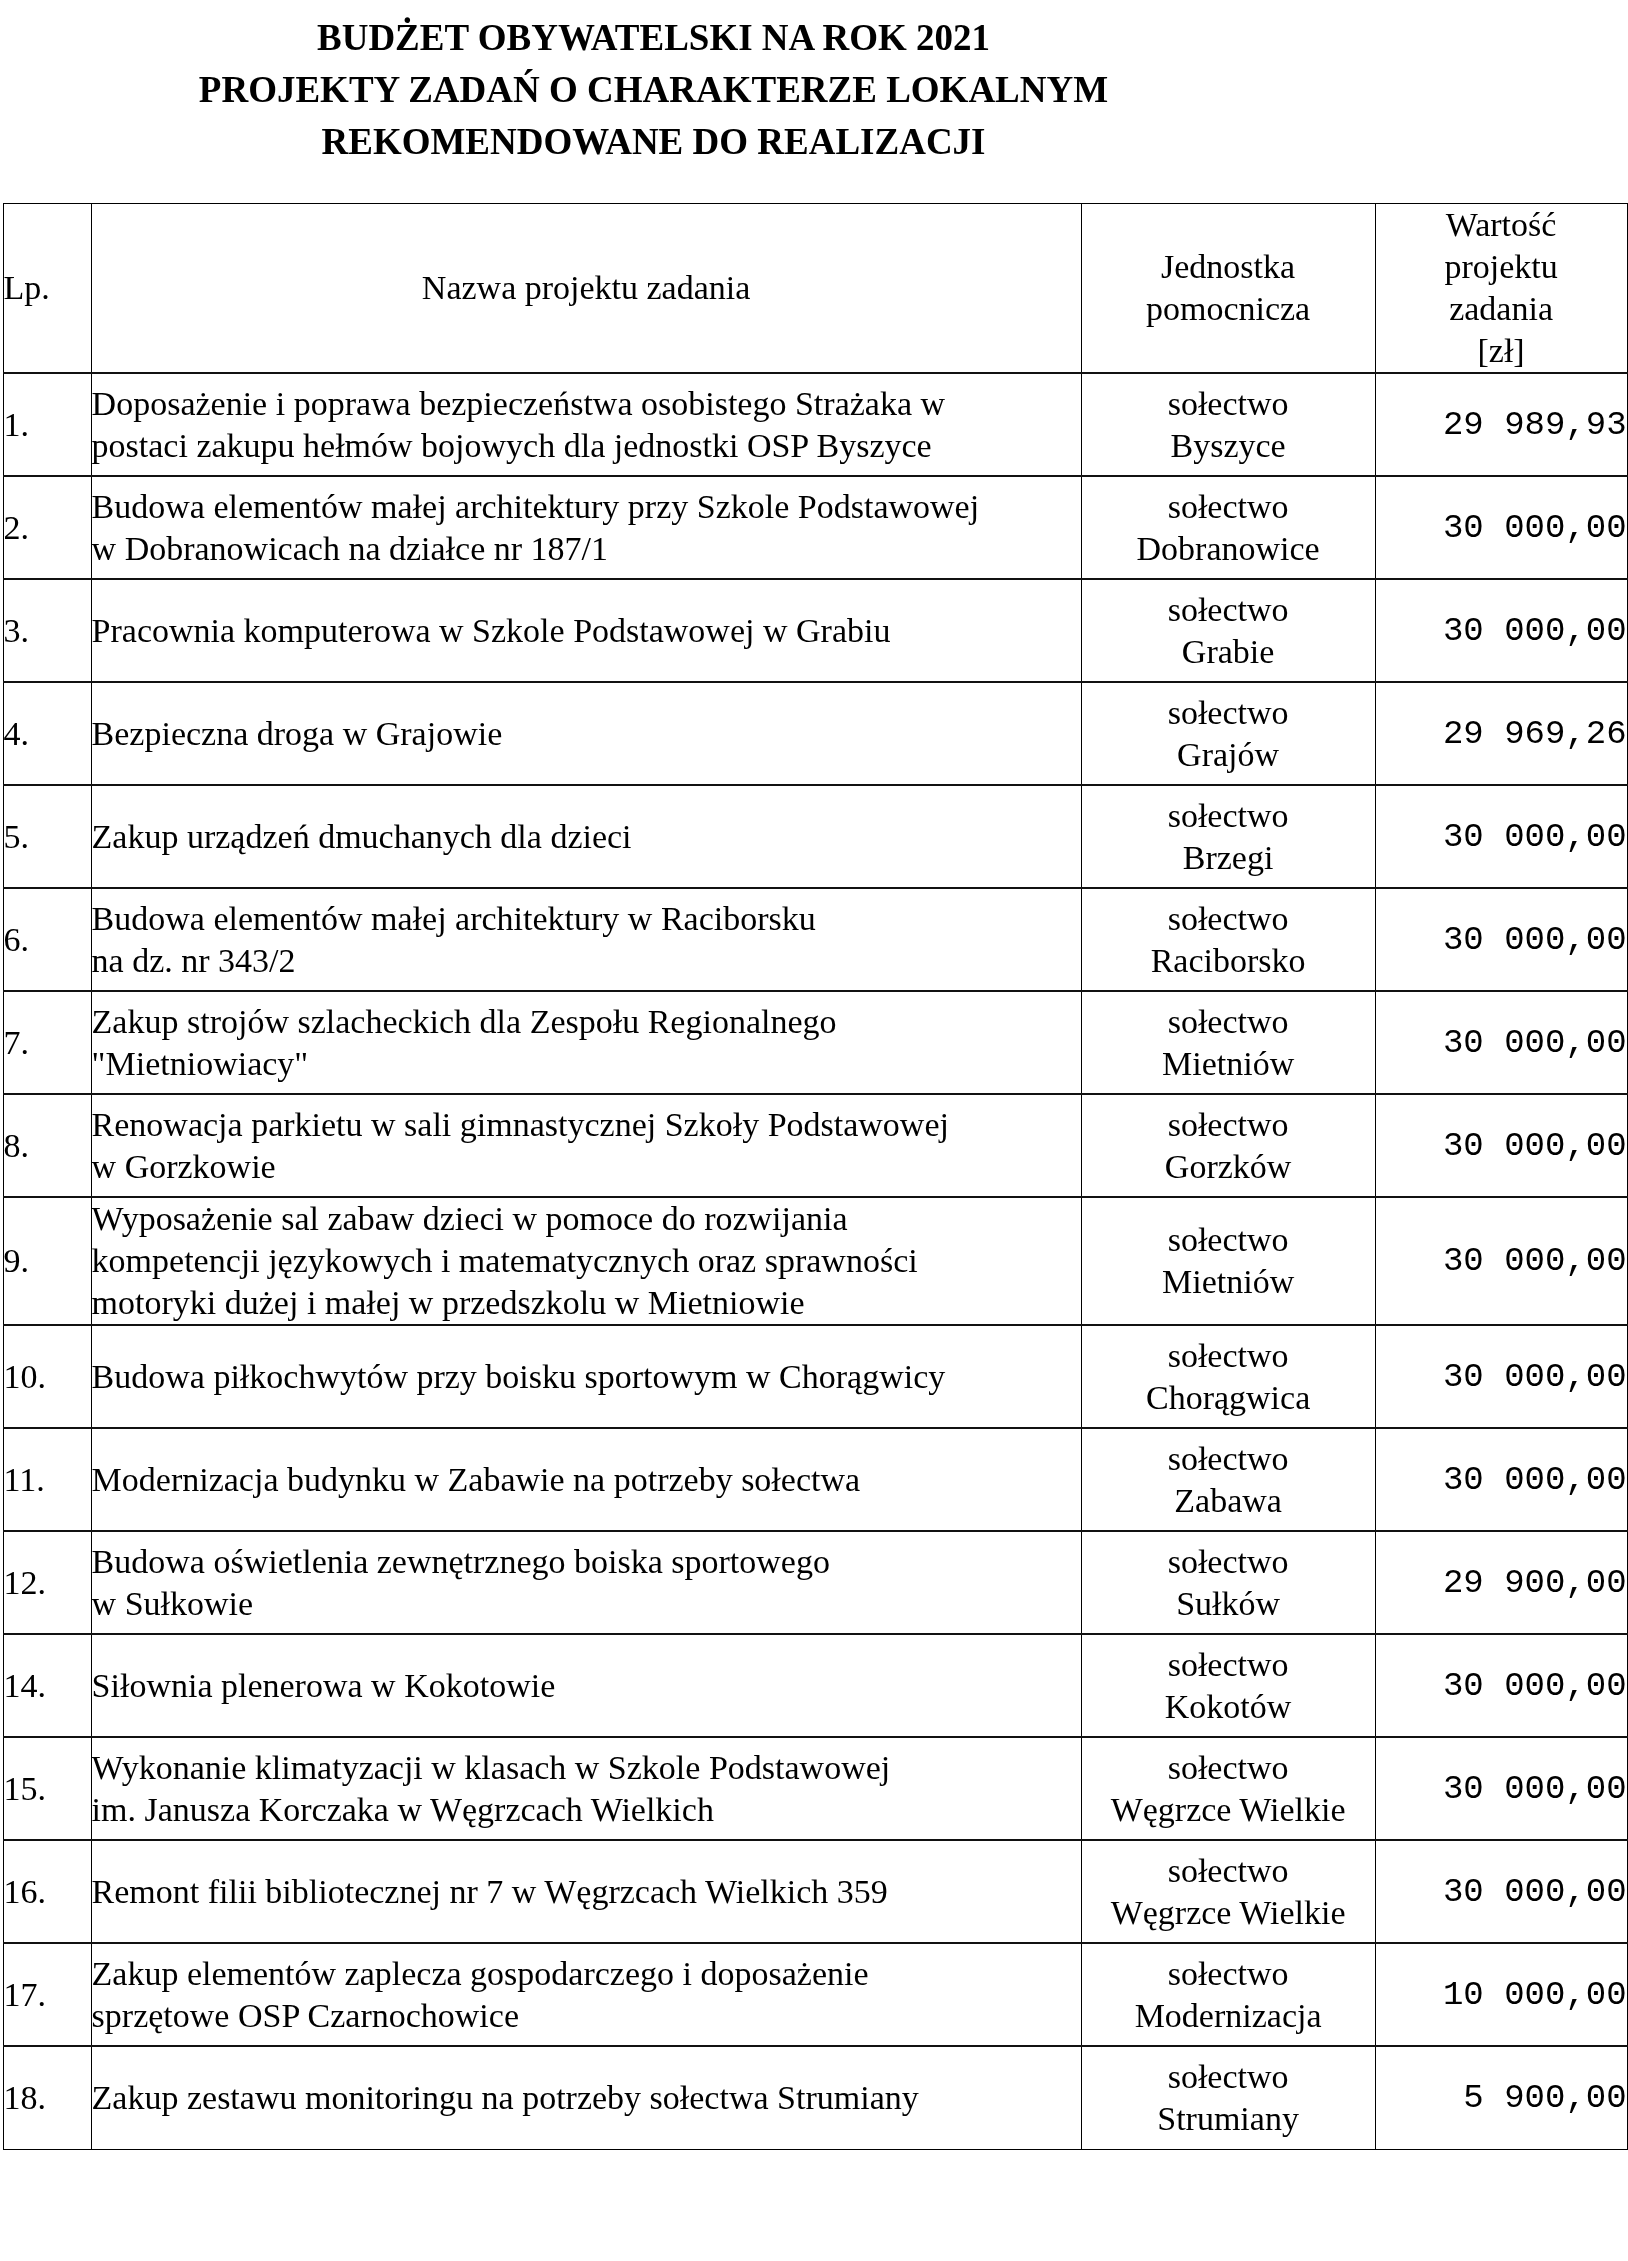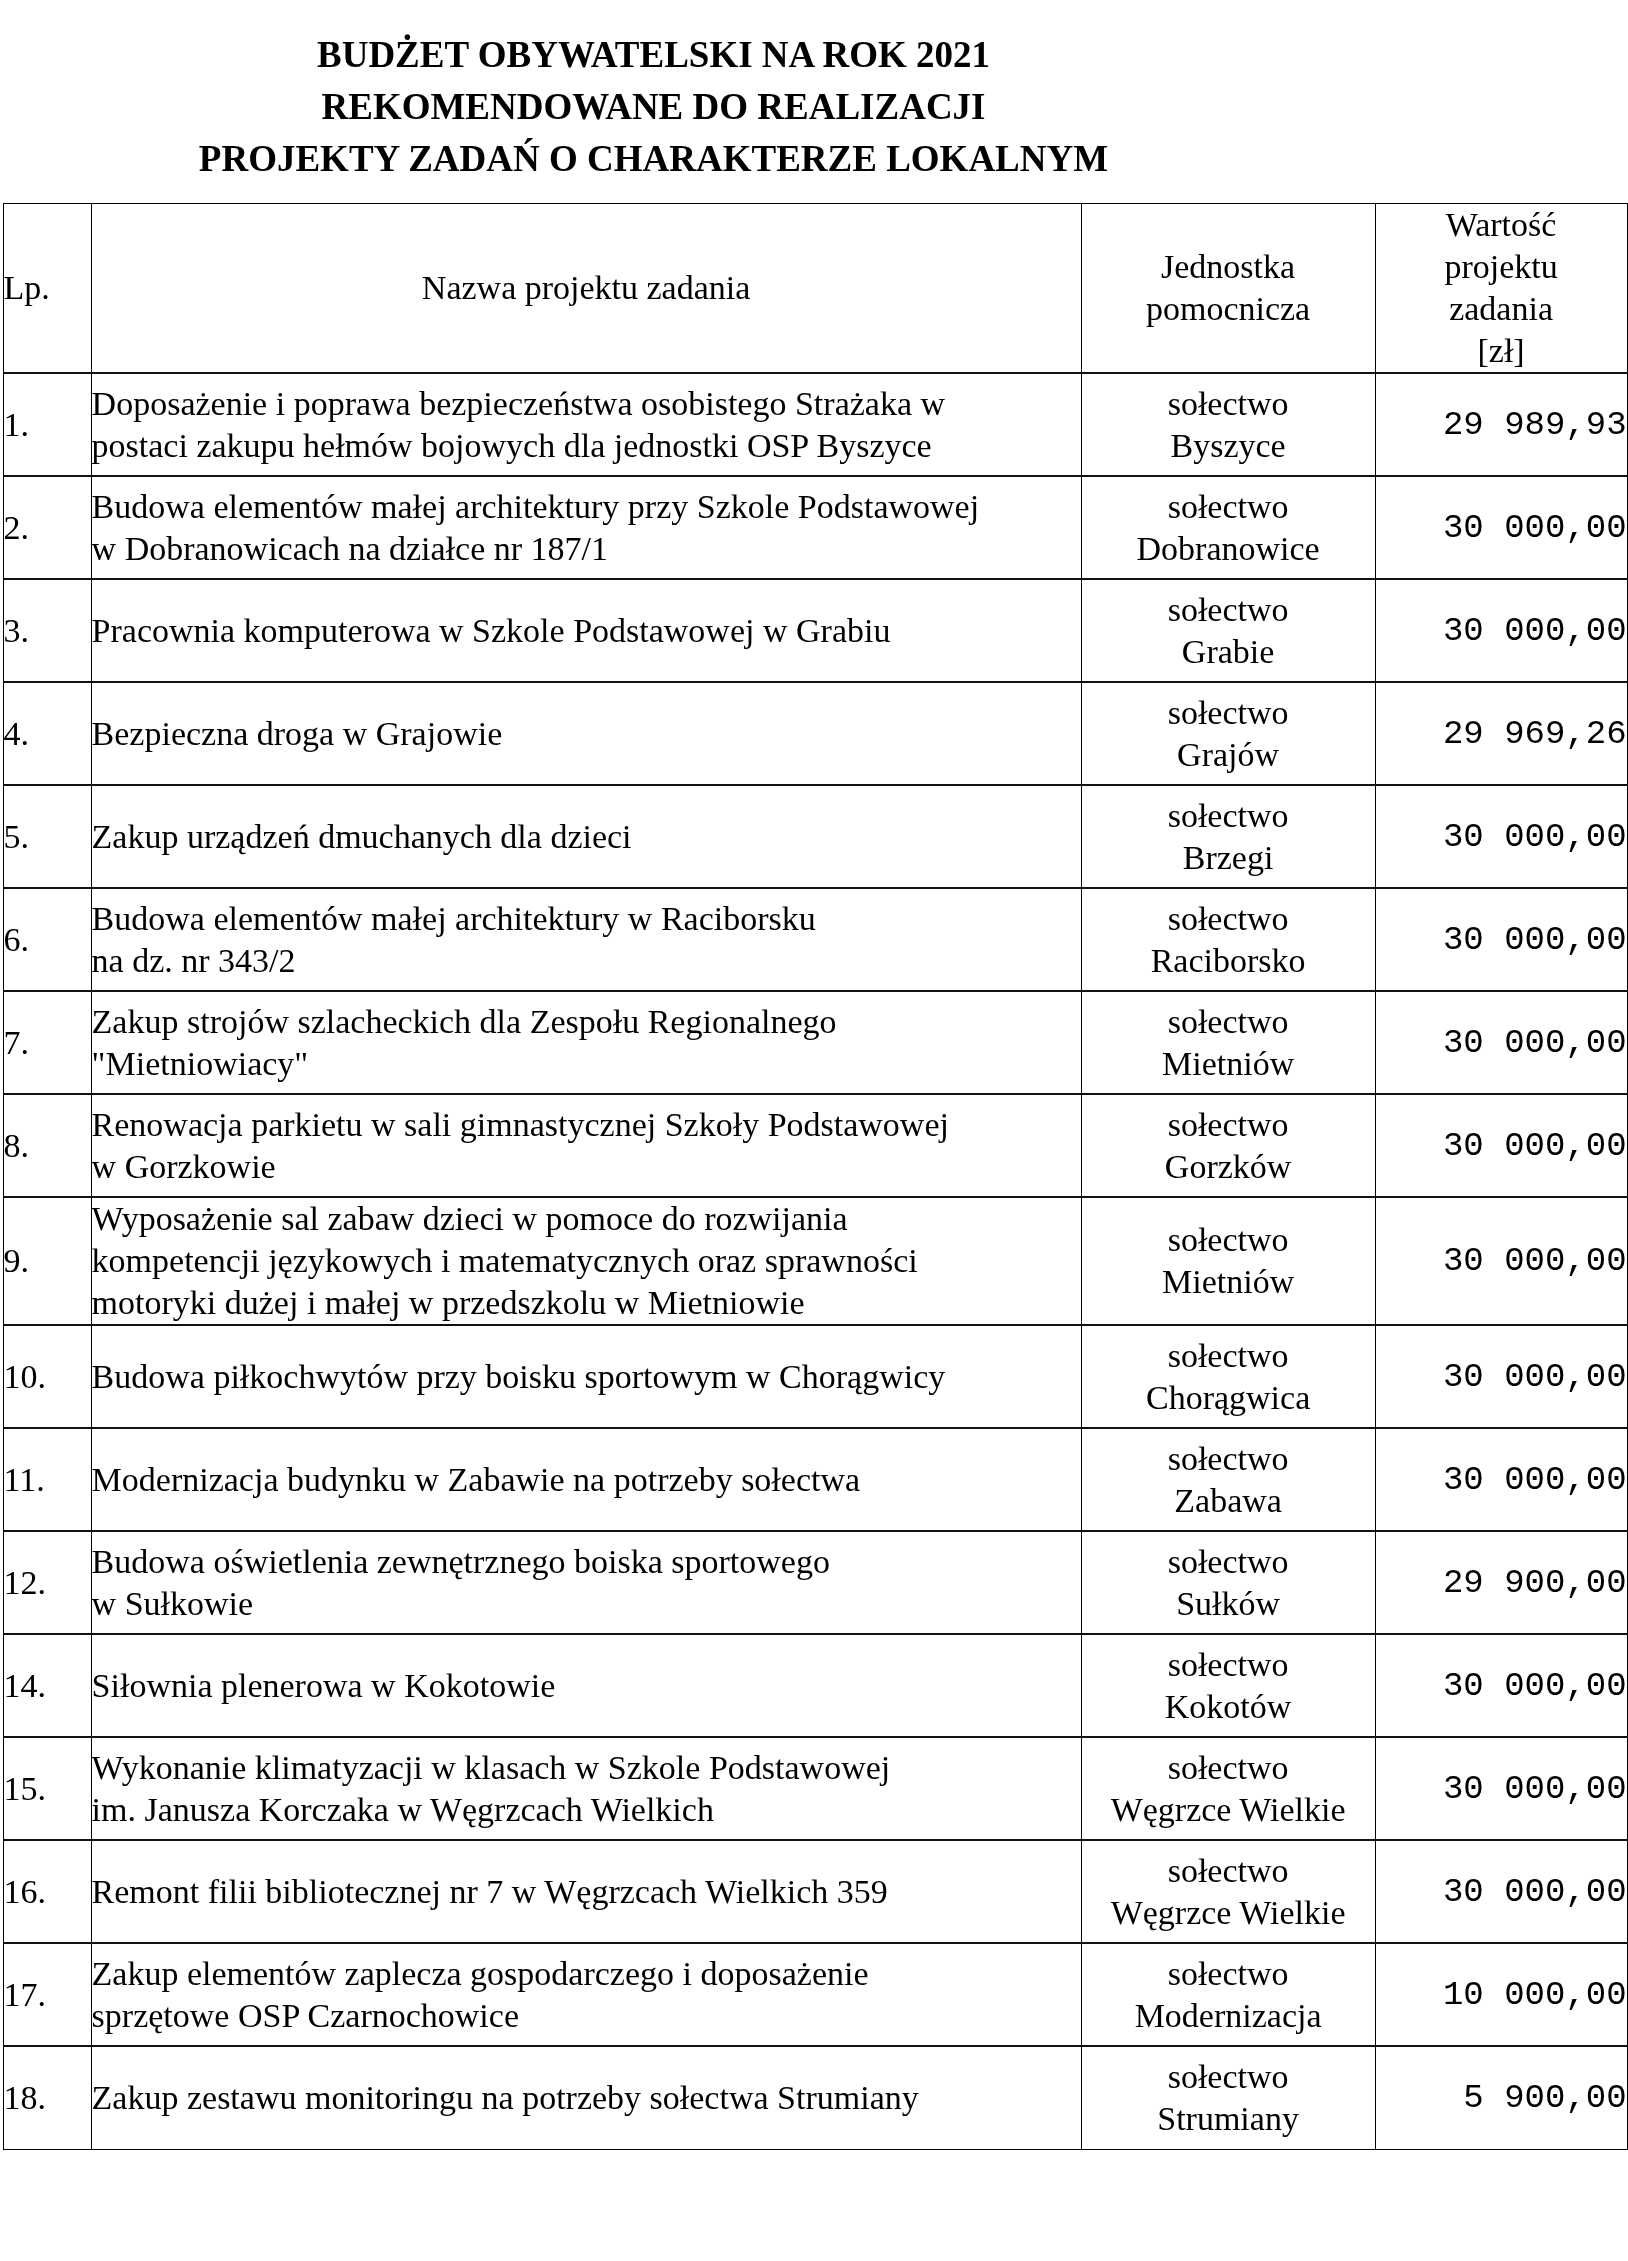--- a/index.html
+++ b/index.html
@@ -1,21 +1,21 @@
 <!DOCTYPE html>
 <html style="font-size:13.8px"><head>
   <meta charset="utf-8">
   <style>
     html, body { margin: 0; padding: 0; background: #ffffff; }
     body {
       width: 1629px; height: 2261px; position: relative; overflow: hidden;
       font-family: "Liberation Serif", "DejaVu Serif", serif; color: #000;
     }
     .title {
-      position: absolute; left: 0; top: 29px; width: 1307px;
+      position: absolute; left: 0; top: 12px; width: 1307px;
       text-align: center; font-weight: bold; font-size: 37px; line-height: 52px;
       letter-spacing: 0px;
     }
     .title div { white-space: nowrap; }
     table.doc {
       position: absolute; left: 2.6px; top: 203px;
       width: 1625px; border-collapse: collapse; table-layout: fixed;
       font-size: 34px; line-height: 42px;
     }
     table.doc td, table.doc th {
@@ -35,22 +35,22 @@
     td.name { text-align: left; padding-left: 20.7px; padding-right: 8.6px; }
     td.unit { text-align: center; }
     td.val { text-align: right; font-family: Liberation Mono, monospace; }
     .line { display: block; white-space: nowrap; }
   </style>
 </head>
 <body>
 
 <div class="title">
   <div>BUDŻET OBYWATELSKI NA ROK 2021</div>
+  <div>PROJEKTY ZADAŃ O CHARAKTERZE LOKALNYM</div>
   <div>REKOMENDOWANE DO REALIZACJI</div>
-  <div>PROJEKTY ZADAŃ O CHARAKTERZE LOKALNYM</div>
 </div>
 
 <table class="doc">
   <colgroup>
     <col class="c-lp">
       <col class="c-name">
       <col class="c-unit">
       <col class="c-val">
   </colgroup>
   <thead>

